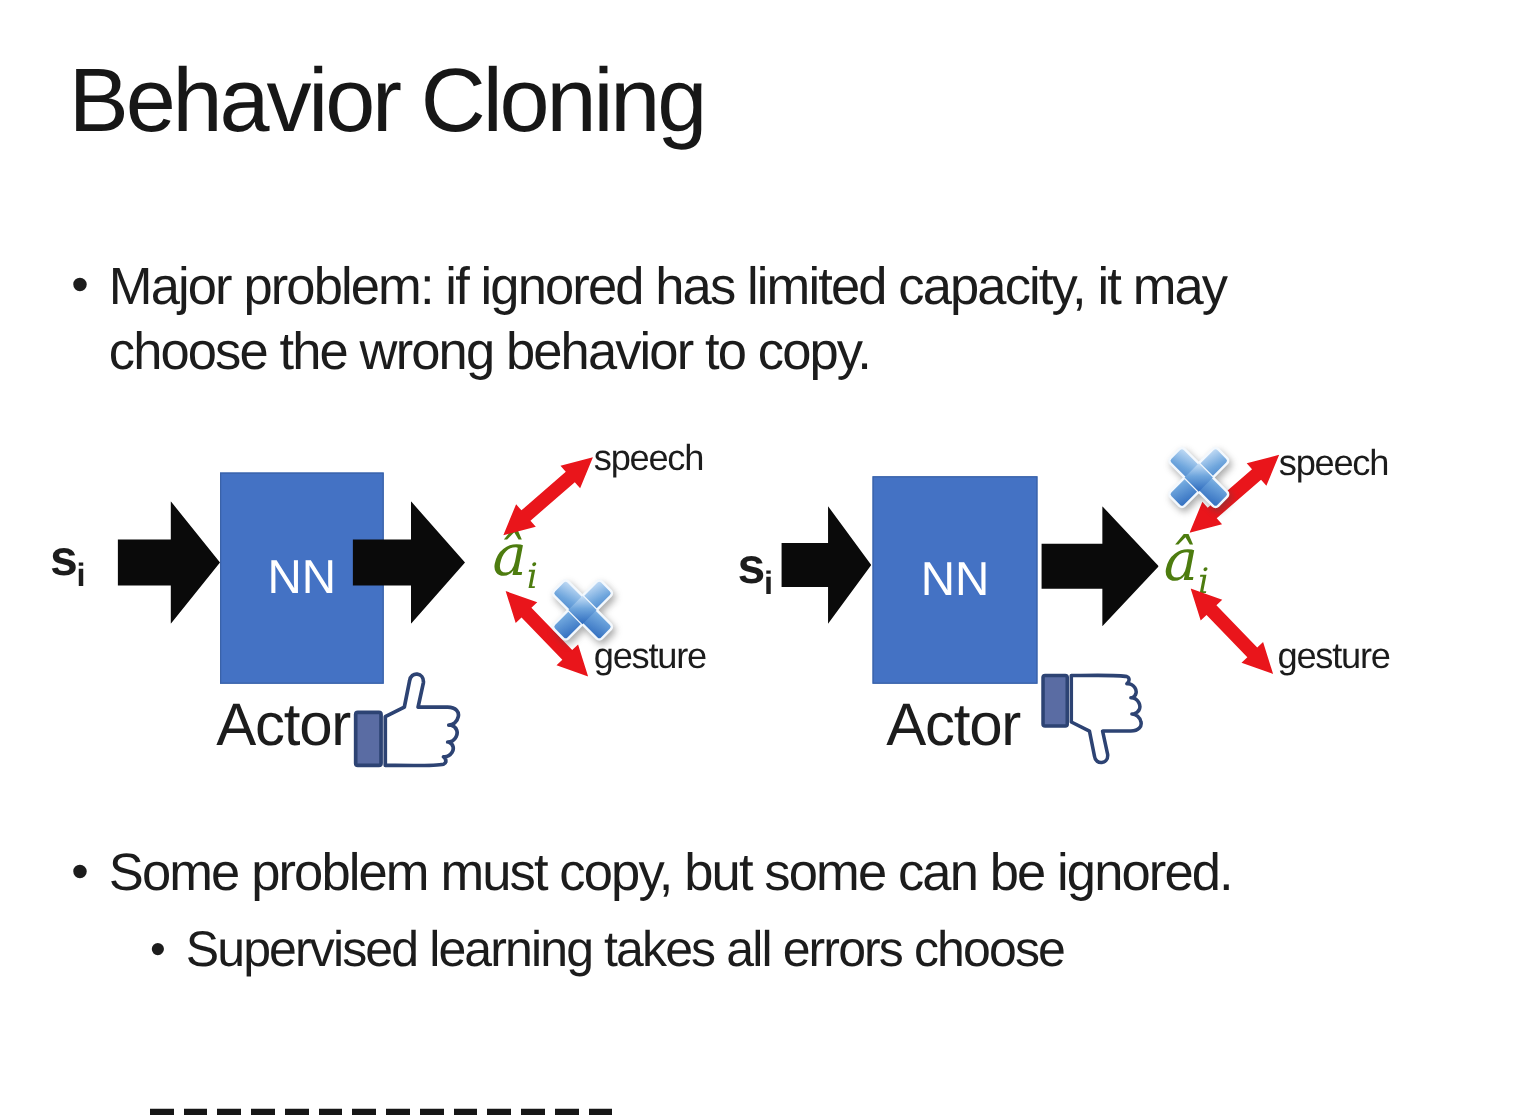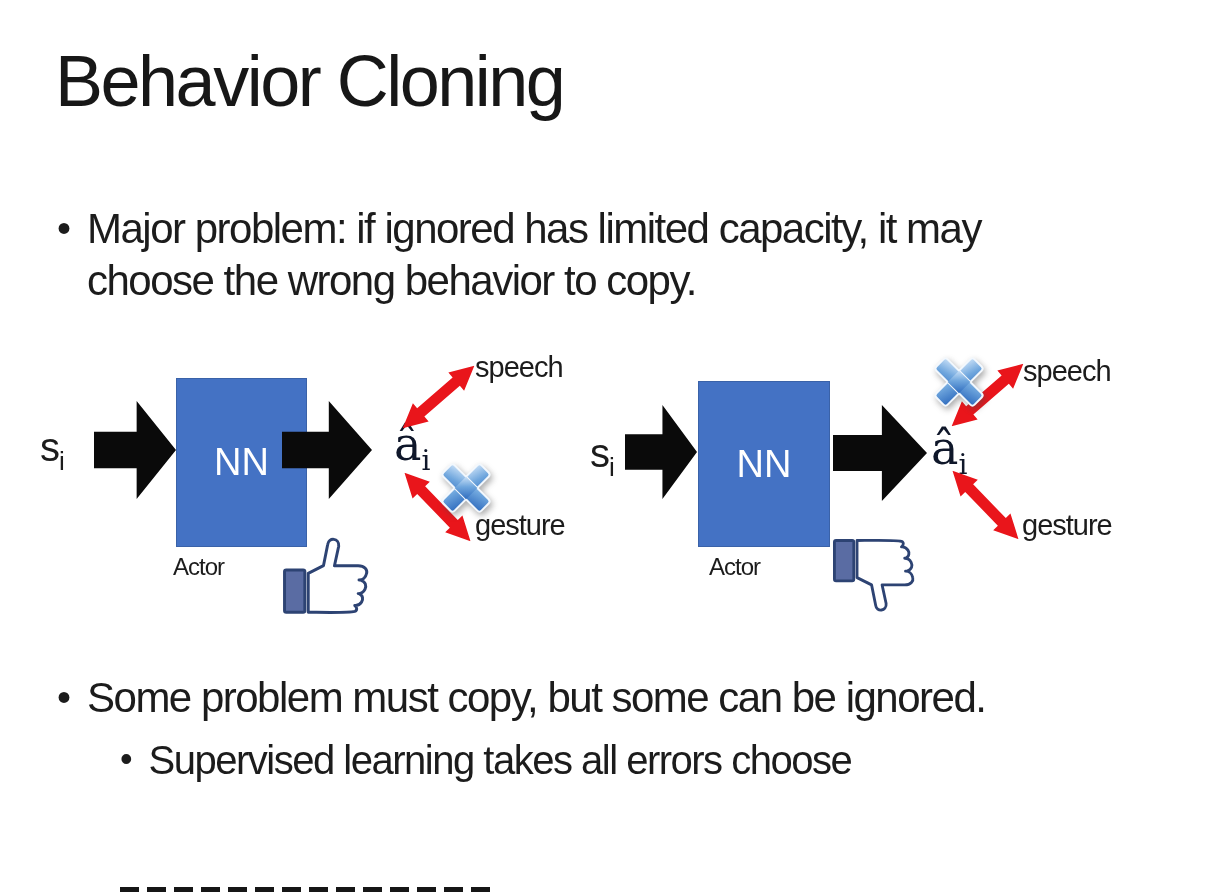--- a/index.html
+++ b/index.html
@@ -20,40 +20,40 @@
   .b3{left:120px;top:736px;white-space:nowrap;}
   .b3 .marker{font-size:36px;}
   .b3 .btext{font-size:40px;}
 
   
   .diagram{position:absolute;width:610px;height:300px;}
   .dl{left:30px;top:345px;}
   .dr{left:585px;top:345px;}
   .diagram > *{position:absolute;}
 
-  .sig{font-size:40px;letter-spacing:-1px;}
+  .sig{font-size:40px;letter-spacing:-1px;font-weight:bold;}
   .sig sub{font-size:26px;}
   .dl .sig{left:10px;top:80px;}
   .dr .sig{left:5px;top:86px;}
 
   .barrow{background:#0a0a0a;
           clip-path:polygon(0 32%,52% 32%,52% 2%,100% 50%,52% 98%,52% 68%,0 68%);}
   .dl .a1{left:64px;top:54px;width:82px;height:102px;}
   .dr .a1{left:40px;top:58px;width:72px;height:98px;}
   .dl .a2{left:252px;top:54px;width:90px;height:102px;}
   .dr .a2{left:248px;top:58px;width:94px;height:100px;}
 
   .nn{background:#4472c4;border:1.5px solid #3a62a8;display:flex;align-items:center;
       justify-content:center;box-sizing:border-box;}
   .nn span{color:#ffffff;font-size:38px;letter-spacing:0;}
   .dl .nn{left:146px;top:33px;width:131px;height:169px;}
   .dr .nn{left:113px;top:36px;width:132px;height:166px;}
 
-  .ahat{font-family:"DejaVu Serif","Liberation Serif",serif;
-        font-size:46px;color:#0f172a;}
+  .ahat{font-family:"DejaVu Serif","Liberation Serif",serif;font-style:italic;
+        font-size:46px;color:#4d7c0f;}
   .ahat sub{font-size:28px;}
   .dl .ahat{left:364px;top:72px;}
   .dr .ahat{left:346px;top:76px;}
 
   .redarrow{width:95px;height:26px;}
   .redarrow svg{display:block;}
   .dl .sp-arrow{left:361px;top:39px;transform:rotate(-41deg);}
   .dr .sp-arrow{left:355px;top:37px;transform:rotate(-41deg);}
   .dl .ge-arrow{left:360px;top:149px;transform:rotate(46deg);}
   .dr .ge-arrow{left:353px;top:147px;transform:rotate(46deg);}
@@ -62,21 +62,21 @@
   .dl .speech{left:445px;top:6px;}
   .dr .speech{left:438px;top:10px;}
   .dl .gesture{left:445px;top:164px;}
   .dr .gesture{left:437px;top:164px;}
 
   .xmark{width:58px;height:58px;z-index:3;
          filter:drop-shadow(2px 3px 3px rgba(70,70,70,.45));}
   .dl .xmark{left:407px;top:114px;}
   .dr .xmark{left:345px;top:8px;}
 
-  .actor{font-size:24px;letter-spacing:-1px;}
+  .actor{font-size:48px;letter-spacing:-1px;}
   .dl .actor{left:143px;top:208px;}
   .dr .actor{left:124px;top:208px;}
 
   .thumb svg{display:block;width:100%;height:100%;}
   .dl .thumb{left:252px;top:182px;width:88px;height:96px;}
   .dr .thumb{left:247px;top:184px;width:84px;height:94px;}
 
   
   .bottom-crop{position:absolute;left:120px;bottom:0;width:376px;height:5px;
     background:repeating-linear-gradient(90deg,#161616 0 19px,transparent 19px 27px);}

